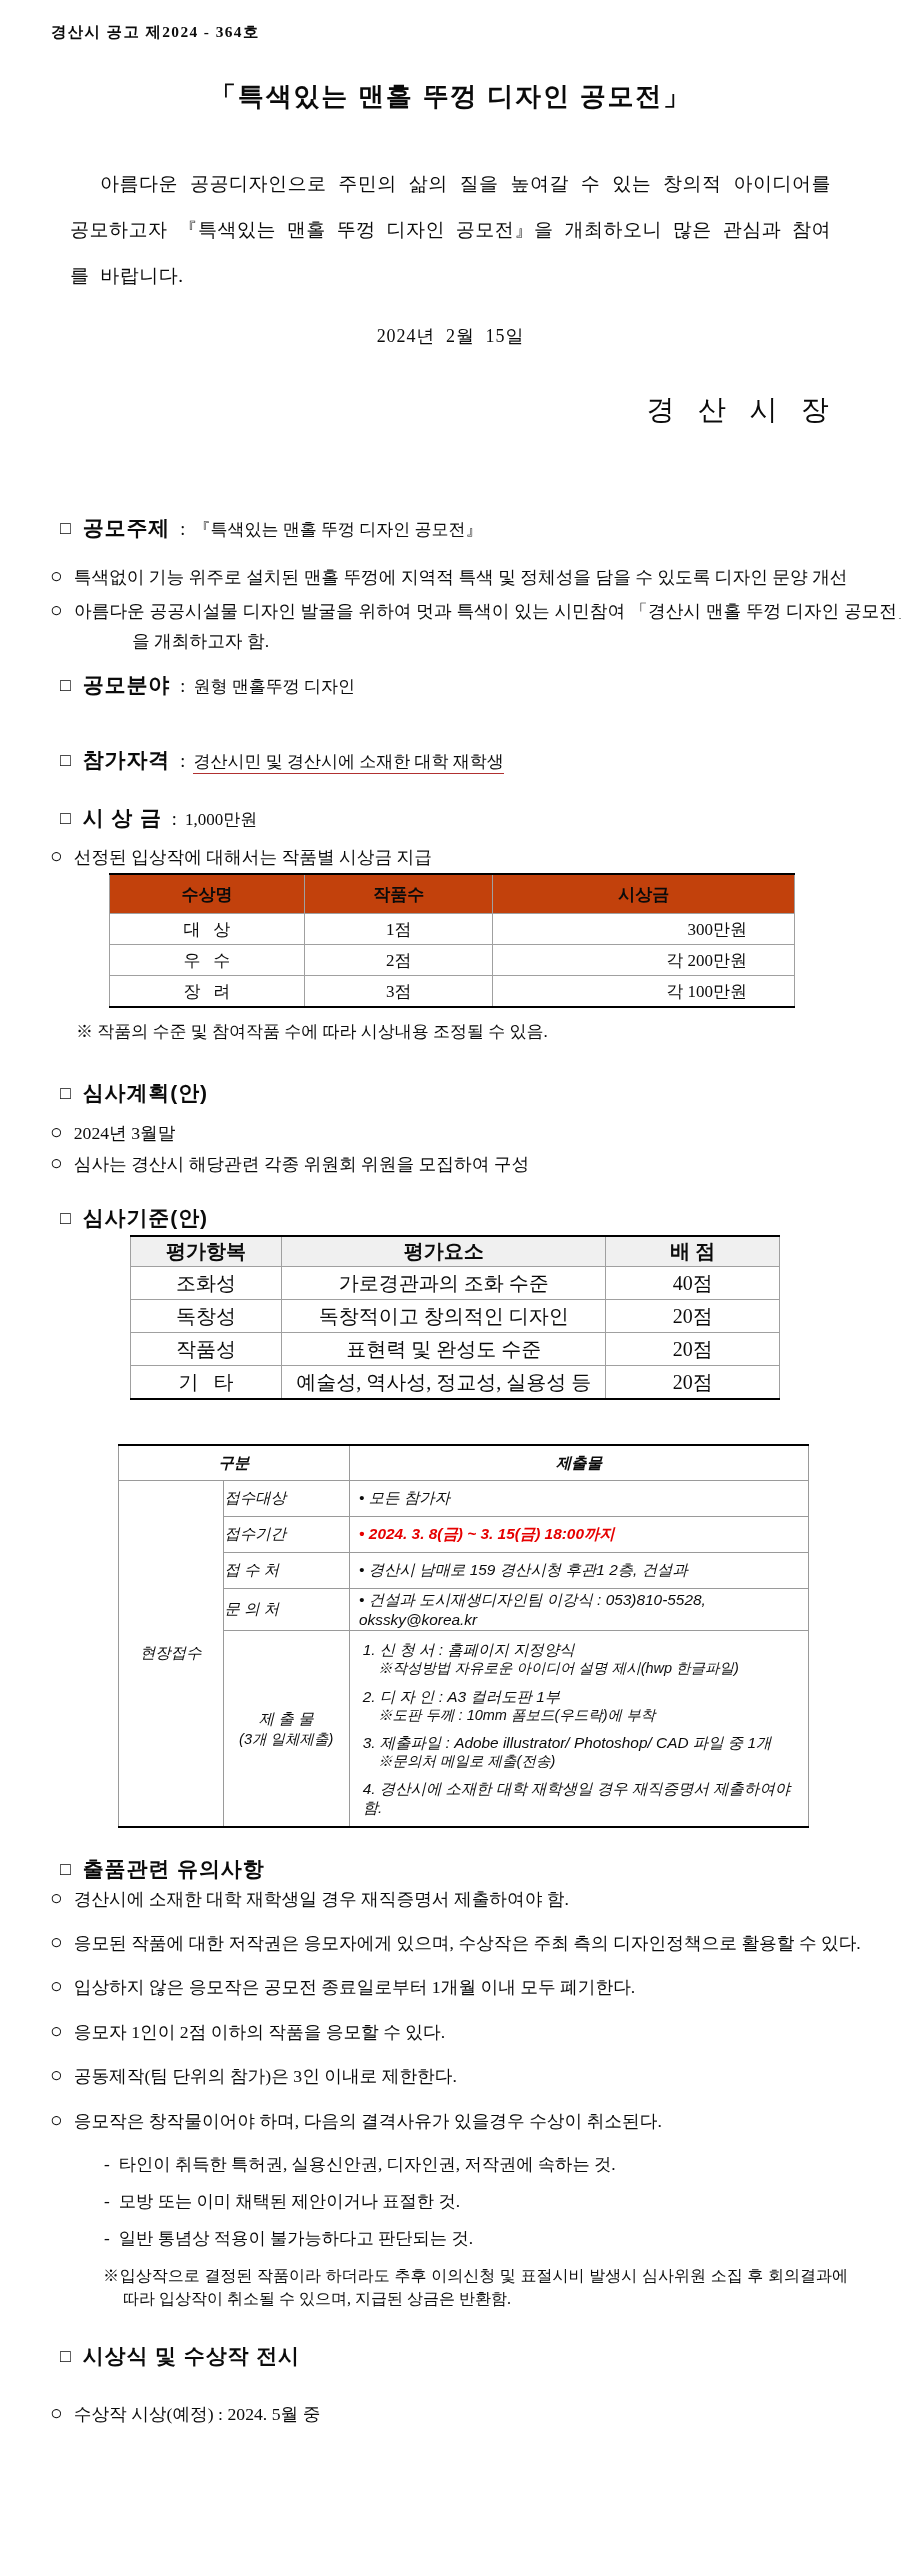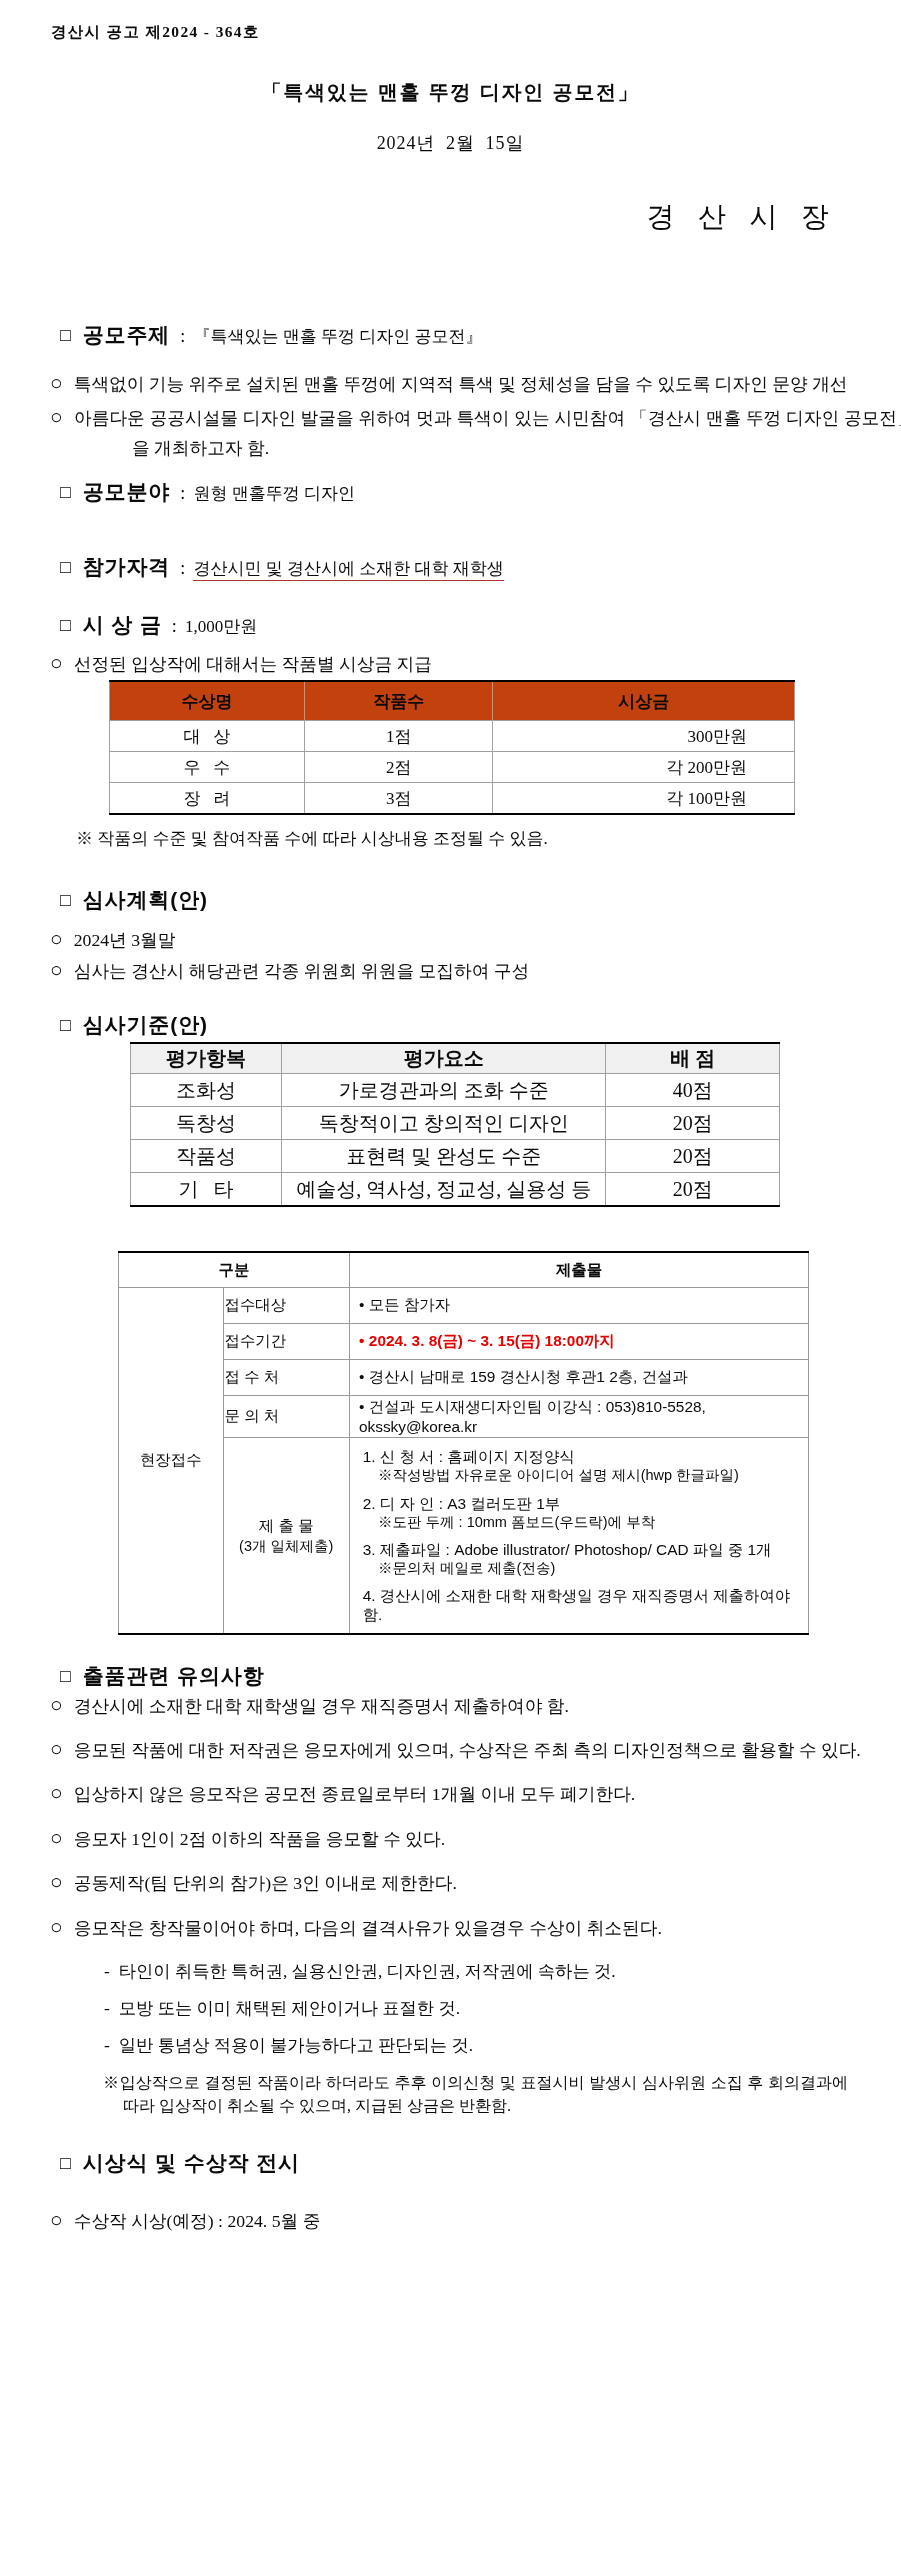--- a/index.html
+++ b/index.html
@@ -1,20 +1,20 @@
 <!DOCTYPE html>
 <html style="font-size:14.5px"><head>
 <meta charset="utf-8">
 <style>
   html,body{margin:0;padding:0;background:#fff;}
   .page{position:relative;width:901px;height:2576px;background:#ffffff;
         font-family:"Liberation Serif",serif;color:#0b0b0b;overflow:hidden;}
 
   .notice{padding-top:22px;margin-left:51px;font-size:15.4px;letter-spacing:1.4px;font-weight:600;}
-  .title{margin-top:36px;text-align:center;font-size:20px;font-weight:bold;
+  .title{margin-top:36px;text-align:center;font-size:26px;font-weight:bold;
          font-family:"Liberation Sans",sans-serif;letter-spacing:1.8px;}
   .intro{margin:47px 0 0 70px;width:761px;font-size:19px;line-height:46px;
          text-align:justify;text-indent:30px;letter-spacing:0.5px;word-spacing:5.5px;}
   .dateline{margin-top:24.5px;text-align:center;font-size:18px;letter-spacing:0.9px;}
   .sign{margin-top:43px;text-align:right;padding-right:64px;font-size:28px;letter-spacing:8.2px;}
 
   .sec{margin-left:60px;font-size:18px;}
   .sec .sq{display:inline-block;font-size:18px;margin-right:11.8px;transform:translateY(-0.9px);
            font-family:"Liberation Sans",sans-serif;}
   .sec .lbl{font-family:"Liberation Sans",sans-serif;font-weight:bold;font-size:21px;letter-spacing:0.9px;}
@@ -23,21 +23,21 @@
   .ul-red{border-bottom:1.8px solid #b03030;padding-bottom:1.8px;}
 
   .b{margin-left:50px;width:783px;padding-left:82px;text-indent:-82px;
      font-size:17.7px;line-height:30px;text-align:justify;}
   .b .o{font-size:21px;margin-right:11px;}
   .mb4{margin-bottom:3.6px;}
 
   .m-t21{margin-top:19px;} .m-t17{margin-top:15.4px;} .m-t52{margin-top:47px;}
   .m-t33{margin-top:30px;} .m-t9{margin-top:8.2px;}   .m-t94{margin-top:85px;}
   .m-t40{margin-top:36px;} .m-t11{margin-top:10px;} .m-t27{margin-top:24.5px;}
-  .m-t48{margin-top:44px;} .m-t30{margin-top:27px;} .m-t35{margin-top:32px;}
+  .m-t48{margin-top:44px;font-style:italic;} .m-t30{margin-top:27px;} .m-t35{margin-top:32px;}
   .m-t31{margin-top:28px;} .m-t13{margin-top:11.8px;} .m-t3{margin-top:2.7px;}
   .m-t4{margin-top:3.6px;}   .m-t2{margin-top:1.8px;}
   .m-t10{margin-top:9px;}
 
   table{border-collapse:collapse;}
   .awards{margin-left:109px;width:686px;font-size:17px;
           border-top:2.7px solid #000;border-bottom:2.7px solid #000;}
   .awards th,.awards td{border:0.9px solid #a0a0a0;text-align:center;}
   .awards th{height:36px;background:#c2410c;font-weight:bold;}
   .awards td{height:28px;}
@@ -80,20 +80,21 @@
 </style>
 </head>
 <body>
 
 <div class="page">
 
   <div class="notice">경산시 공고 제2024 - 364호</div>
 
   <div class="title">「특색있는 맨홀 뚜껑 디자인 공모전」</div>
 
+  <div class="intro">아름다운 공공디자인으로 주민의 삶의 질을 높여갈 수 있는 창의적 아이디어를 공모하고자 『특색있는 맨홀 뚜껑 디자인 공모전』을 개최하오니 많은 관심과 참여를 바랍니다.</div>
 
   <div class="dateline">2024년&nbsp;&nbsp;2월&nbsp;&nbsp;15일</div>
 
   <div class="sign">경 산 시 장</div>
 
   <div class="sec m-t94">
     <span class="sq">□</span><span class="lbl">공모주제</span><span class="cl">:</span><span class="val">『특색있는 맨홀 뚜껑 디자인 공모전』</span>
   </div>
   <div class="m-t21">
     <div class="b mb4">

